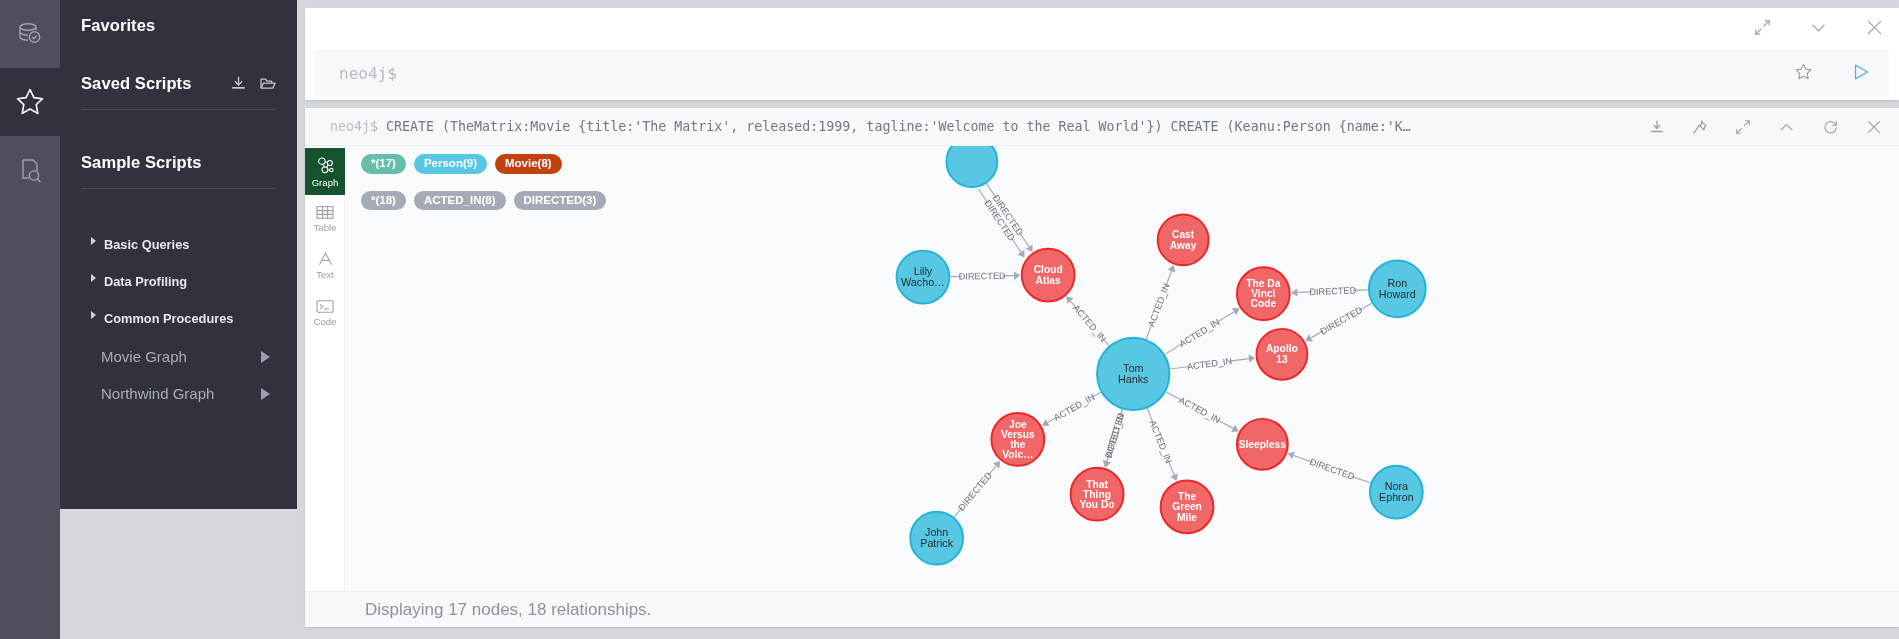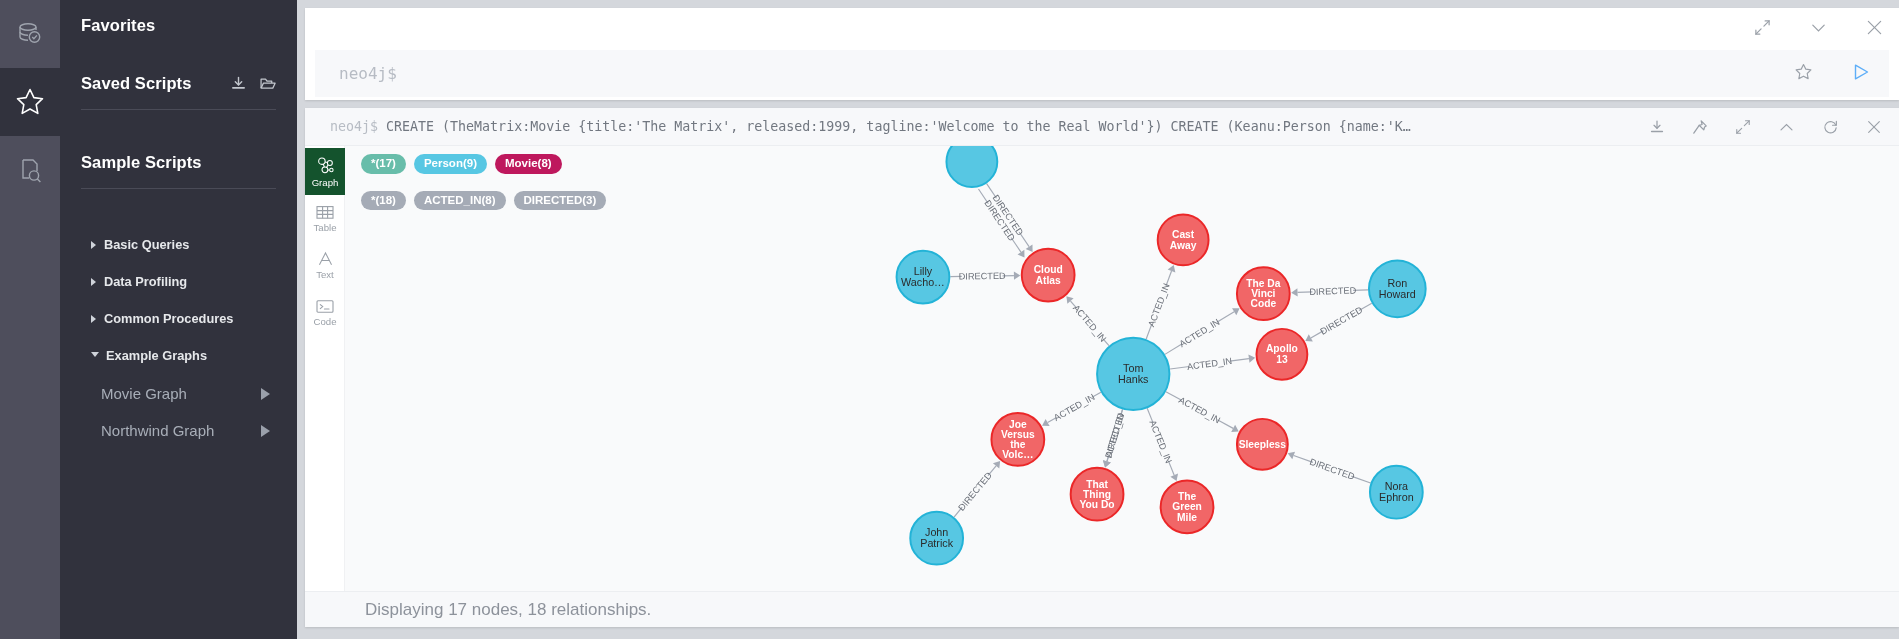--- a/index.html
+++ b/index.html
@@ -21,21 +21,21 @@
   }
   .rail-item {
     height: 68px; width: 60px;
     display: flex; align-items: center; justify-content: center;
   }
   .rail-item.active { background: #31323d; }
   .rail-item svg { display: block; }
 
   
   .drawer {
-    width: 237px; height: 639px;
+    width: 237px; height: 509px;
     background: #31323d;
     flex: 0 0 237px;
     color: #bdc2cb;
     padding: 0 17px;
     position: relative;
   }
   .drawer h2 {
     font-size: 16.5px; font-weight: bold; color: #fff;
     margin: 0; padding: 0;
     letter-spacing: .1px;
@@ -44,21 +44,21 @@
   .block-favorites { top: 16px; }
   .block-saved { top: 74px; }
   .block-sample { top: 153px; }
   .hdr-row { display: flex; align-items: center; justify-content: space-between; }
   .hdr-icons { display: flex; gap: 14px; align-items: center; }
   .hdr-icons svg { display: block; cursor: pointer; }
   .rule { height: 1px; background: #4a4b57; margin-top: 16px; }
 
   .tree { margin-top: 42px; }
   .tree-group {
-    display: flex; align-items: center;
+    display: flex; align-items: flex-start;
     font-size: 12.8px; font-weight: bold; color: #e6e8eb;
     padding: 6px 0 6px 10px; margin-bottom: 10px;
     cursor: pointer;
   }
   .caret {
     width: 0; height: 0; margin-right: 8px;
     border-left: 5px solid #cfd3da;
     border-top: 4px solid transparent;
     border-bottom: 4px solid transparent;
   }
@@ -285,24 +285,20 @@
           <span class="caret"></span>
           <span>Basic Queries</span>
         </div>
         <div class="tree-group">
           <span class="caret"></span>
           <span>Data Profiling</span>
         </div>
         <div class="tree-group">
           <span class="caret"></span>
           <span>Common Procedures</span>
-        </div>
-        <div class="tree-group">
-          <span class="caret open"></span>
-          <span>Example Graphs</span>
         </div>
 
         <div class="tree-leaf">
           <span>Movie Graph</span>
           <span class="play-tri"></span>
         </div>
         <div class="tree-leaf">
           <span>Northwind Graph</span>
           <span class="play-tri"></span>
         </div>
@@ -444,21 +440,21 @@
             </span>
             <span>Code</span>
           </div>
         </div>
 
         <div class="graphwrap">
           <div class="legend">
             <div class="legend-row">
               <span class="pill" style="background: rgb(104, 189, 170);">*(17)</span>
               <span class="pill" style="background: rgb(87, 199, 227);">Person(9)</span>
-              <span class="pill" style="background: #be185d;">Movie(8)</span>
+              <span class="pill" style="background: #c2410c;">Movie(8)</span>
             </div>
             <div class="legend-row">
               <span class="pill" style="background: rgb(165, 171, 182);">*(18)</span>
               <span class="pill" style="background: rgb(165, 171, 182);">ACTED_IN(8)</span>
               <span class="pill" style="background: rgb(165, 171, 182);">DIRECTED(3)</span>
             </div>
           </div>
           <svg class="graph-svg" id="graph-svg" viewBox="0 0 1459 455" preserveAspectRatio="xMidYMid meet">
               <g>
                 <g>

